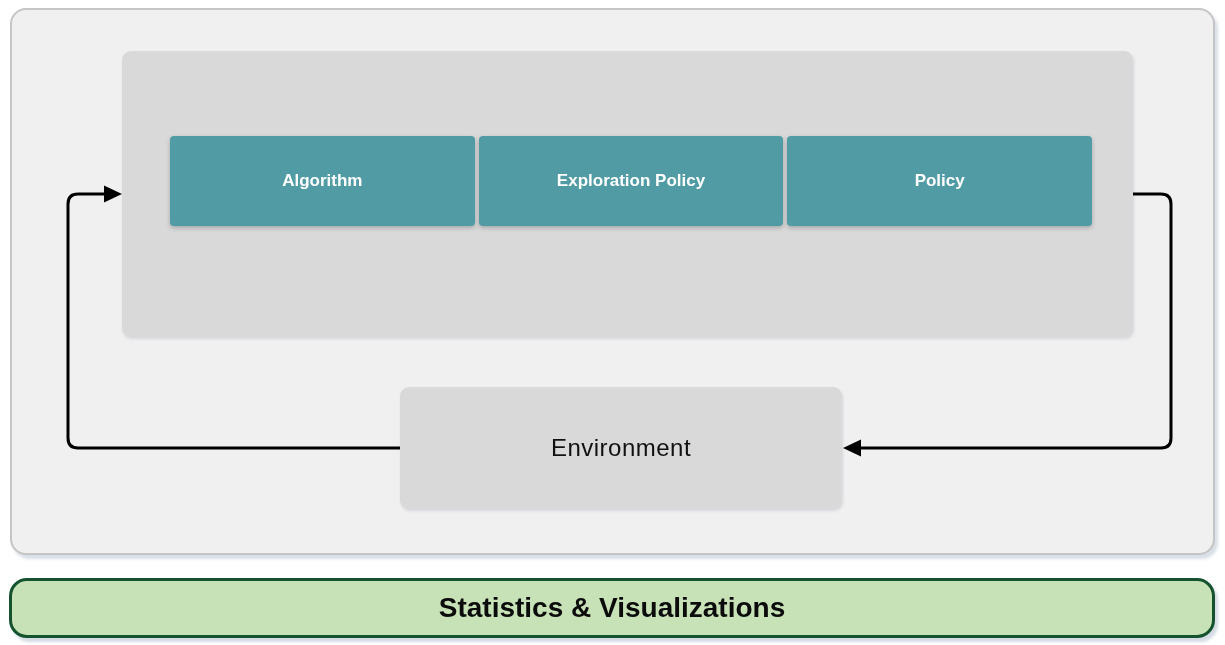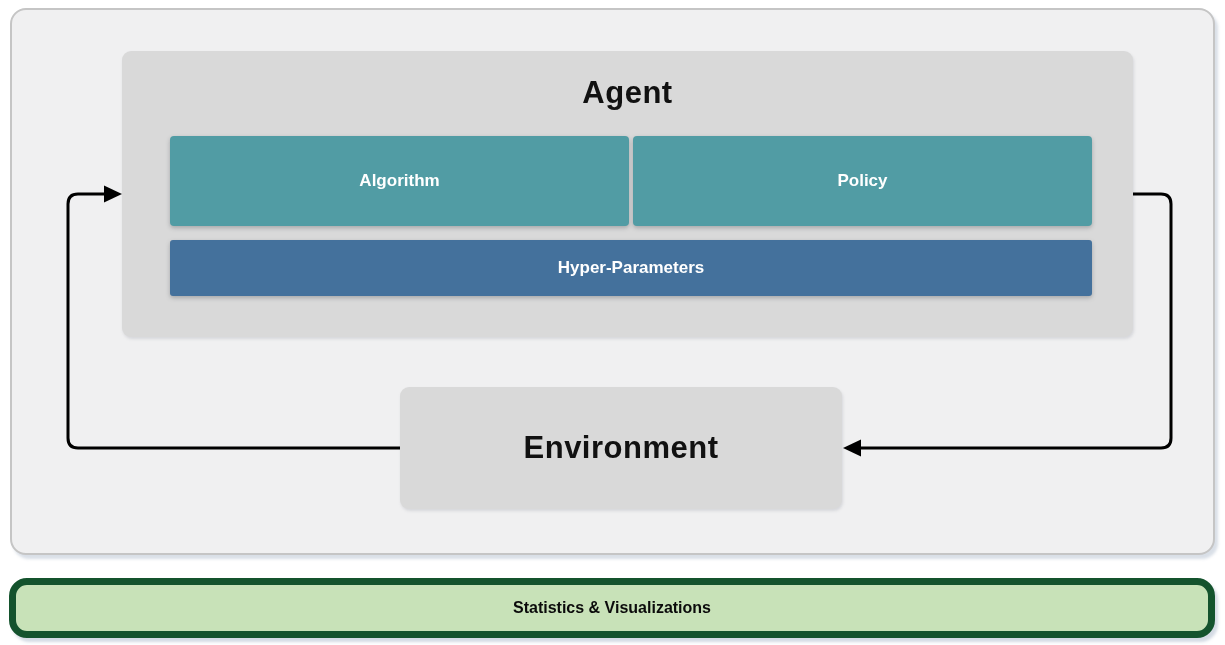--- a/index.html
+++ b/index.html
@@ -94,41 +94,41 @@
     position: absolute;
     left: 400px;
     top: 387px;
     width: 442px;
     height: 122px;
     background: var(--panel-gray, #d9d9d9);
     border-radius: 9px;
     display: flex;
     align-items: center;
     justify-content: center;
-    font-size: 31px;
-    font-weight: 700;
+    font-size: 24px;
+    font-weight: 400;
     color: #111111;
     box-shadow: 1px 2px 3px rgba(140, 145, 155, 0.25);
     letter-spacing: 0.5px;
   }
   
   .footer-bar {
     position: absolute;
     left: 9px;
     top: 578px;
     width: 1206px;
     height: 60px;
     box-sizing: border-box;
     background: var(--footer-green, #c8e2b8);
-    border: 7px solid #14532d;
+    border: 3px solid #14532d;
     border-radius: 18px;
     display: flex;
     align-items: center;
     justify-content: center;
-    font-size: 16px;
+    font-size: 28px;
     font-weight: 700;
     color: #0b0b0b;
     box-shadow: 3px 4px 3px rgba(170, 183, 201, 0.5);
   }
   
   .arrow-layer {
     position: absolute;
     left: 0;
     top: 0;
     width: 1225px;
@@ -137,26 +137,25 @@
   }
 </style>
 </head>
 <body>
 
 <div class="stage">
 
   <div class="outer-panel"></div>
 
   <div class="agent-panel">
-    <div class="agent-title">Agent</div>
     <div class="components-row">
       <div class="component-box">Algorithm</div>
+      <div class="component-box">Exploration Policy</div>
       <div class="component-box">Policy</div>
     </div>
-    <div class="hyper-bar">Hyper-Parameters</div>
   </div>
 
   <div class="environment-box">
     <span>Environment</span>
   </div>
 
   <svg class="arrow-layer" width="1225" height="645" viewBox="0 0 1225 645" xmlns="http://www.w3.org/2000/svg">
 
     <path d="M 400 448 L 78 448 Q 68 448 68 438 L 68 204 Q 68 194 78 194 L 105 194" fill="none" stroke="#000000" stroke-width="3"></path>
     <polygon points="122,194 104,185.5 104,202.5" fill="#000000"></polygon>

